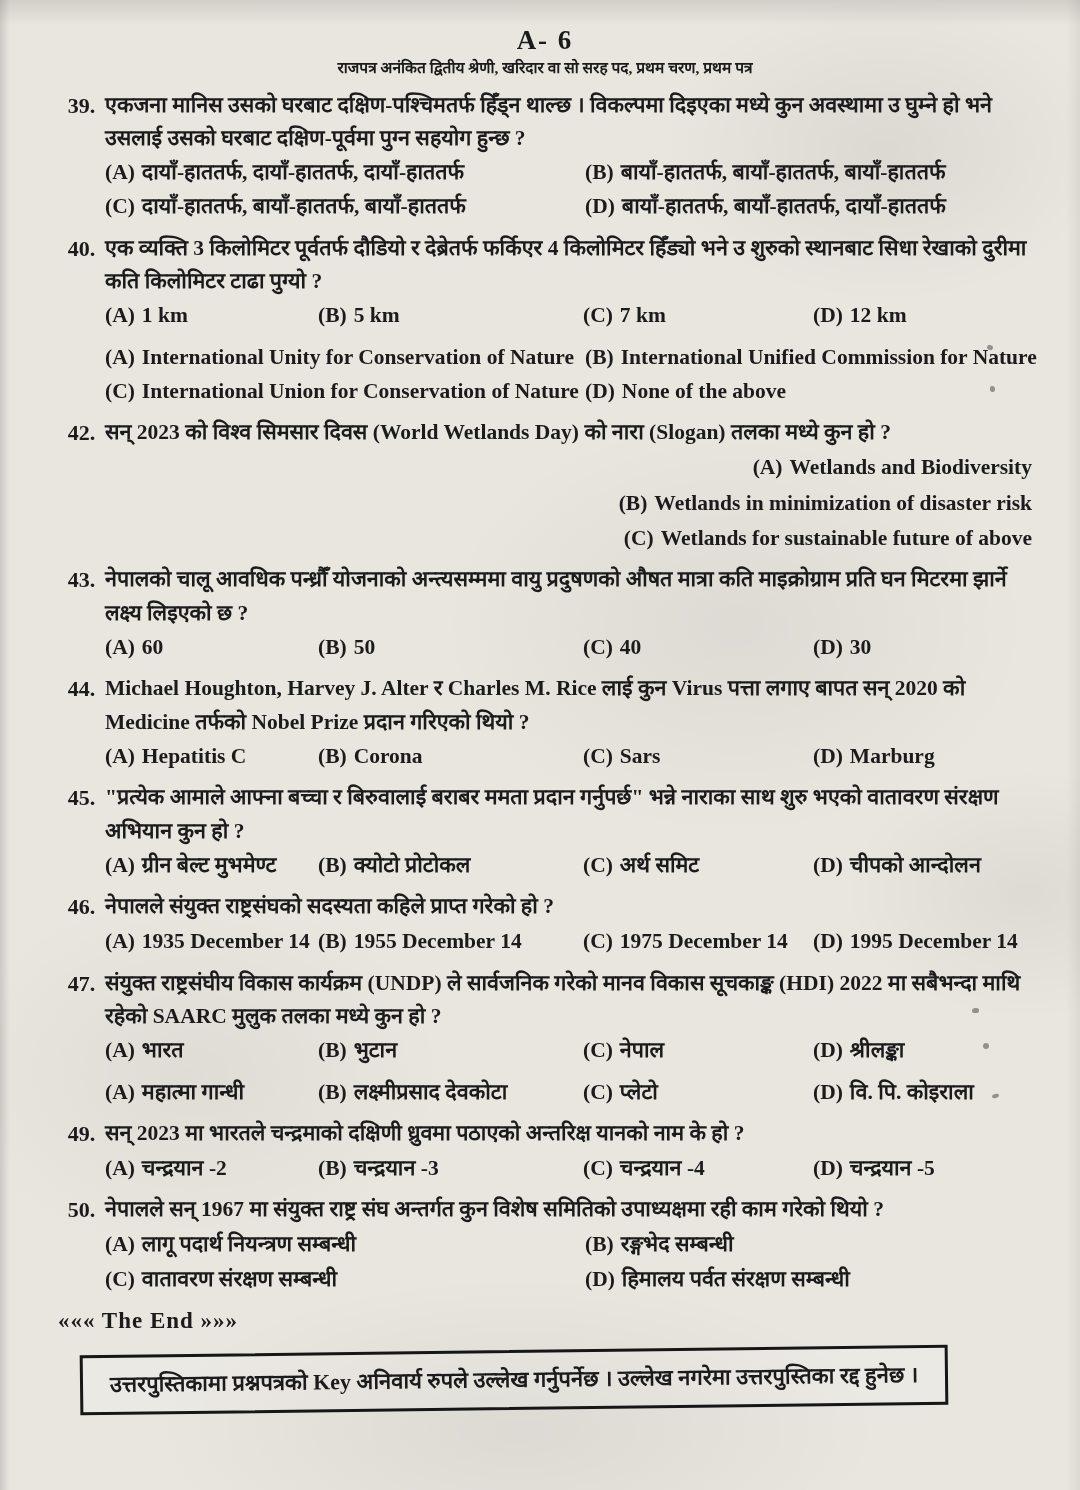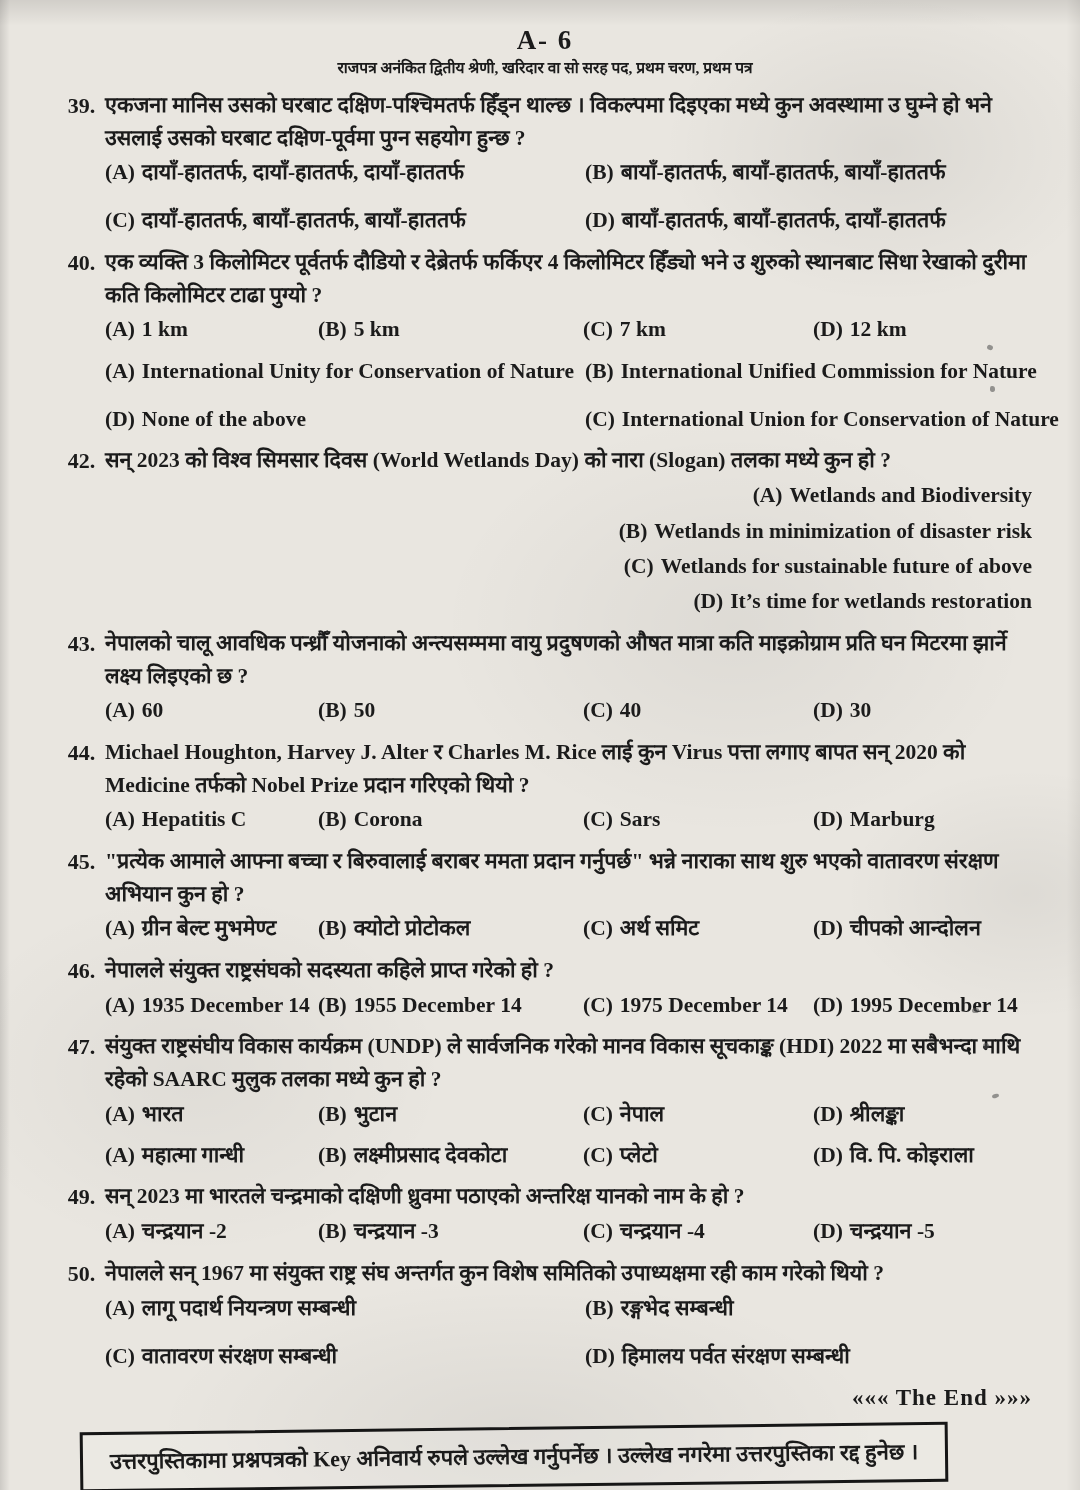--- a/index.html
+++ b/index.html
@@ -23,24 +23,24 @@
   .subtitle{text-align:center;font-size:15.5px;line-height:1.3;margin-top:2px;}
   .questions{margin-top:10px;}
   .q{margin-bottom:8px;}
   .q-head{display:flex;}
   .q-num{flex:0 0 47px;font-size:22px;line-height:1.55;text-align:center;}
   .q-text{flex:1;font-size:21.5px;line-height:1.55;}
   .opts{margin-left:47px;margin-top:1px;}
   .opt{font-size:21.5px;line-height:1.55;white-space:nowrap;}
   .opt-label{margin-right:7px;}
   .opts-4col{display:grid;grid-template-columns:213px 265px 230px auto;}
-  .opts-2col{display:grid;grid-template-columns:480px auto;row-gap:15px;}
+  .opts-2col{display:grid;grid-template-columns:480px auto;row-gap:1px;}
   .opts-stack .opt{margin-bottom:2px;text-align:right;}
   .footer{margin-top:12px;}
-  .end-marker{text-align:right;font-size:23px;letter-spacing:1px;}
+  .end-marker{text-align:left;font-size:23px;letter-spacing:1px;}
   .note-box{
     margin:16px 0 0 22px;width:868px;box-sizing:border-box;
     border:3px solid #161616;padding:12px 14px;
     transform:rotate(-0.7deg);
     font-size:22px;text-align:center;line-height:1.35;
     background:rgba(255,255,255,0.12);
   }
   .speck{position:absolute;background:#4a4a4a;border-radius:50%;opacity:0.55;}
   .s1{left:987px;top:345px;width:6px;height:5px;transform:rotate(20deg);}
   .s2{left:990px;top:386px;width:5px;height:6px;border-radius:40% 60% 50% 50%;}
@@ -83,35 +83,34 @@
         <div class="opt"><span class="opt-label">(B)</span><span class="opt-text">5 km</span></div>
         <div class="opt"><span class="opt-label">(C)</span><span class="opt-text">7 km</span></div>
         <div class="opt"><span class="opt-label">(D)</span><span class="opt-text">12 km</span></div>
       </div>
     </div>
 
     <div class="q">
       <div class="opts opts-2col">
         <div class="opt"><span class="opt-label">(A)</span><span class="opt-text">International Unity for Conservation of Nature</span></div>
         <div class="opt"><span class="opt-label">(B)</span><span class="opt-text">International Unified Commission for Nature</span></div>
+        <div class="opt"><span class="opt-label">(C)</span><span class="opt-text">International Union for Conservation of Nature</span></div>
         <div class="opt"><span class="opt-label">(D)</span><span class="opt-text">None of the above</span></div>
-        <div class="opt"><span class="opt-label">(C)</span><span class="opt-text">International Union for Conservation of Nature</span></div>
       </div>
     </div>
 
     <div class="q">
       <div class="q-head">
         <span class="q-num">42.</span>
         <span class="q-text">सन् 2023 को विश्व सिमसार दिवस (World Wetlands Day) को नारा (Slogan) तलका मध्ये कुन हो ?</span>
       </div>
       <div class="opts opts-stack">
         <div class="opt"><span class="opt-label">(A)</span><span class="opt-text">Wetlands and Biodiversity</span></div>
         <div class="opt"><span class="opt-label">(B)</span><span class="opt-text">Wetlands in minimization of disaster risk</span></div>
         <div class="opt"><span class="opt-label">(C)</span><span class="opt-text">Wetlands for sustainable future of above</span></div>
-        <div class="opt"><span class="opt-label">(D)</span><span class="opt-text">It’s time for wetlands restoration</span></div>
       </div>
     </div>
 
     <div class="q">
       <div class="q-head">
         <span class="q-num">43.</span>
         <span class="q-text">नेपालको चालू आवधिक पन्ध्रौँ योजनाको अन्त्यसम्ममा वायु प्रदुषणको औषत मात्रा कति माइक्रोग्राम प्रति घन मिटरमा झार्ने लक्ष्य लिइएको छ ?</span>
       </div>
       <div class="opts opts-4col">
         <div class="opt"><span class="opt-label">(A)</span><span class="opt-text">60</span></div>

